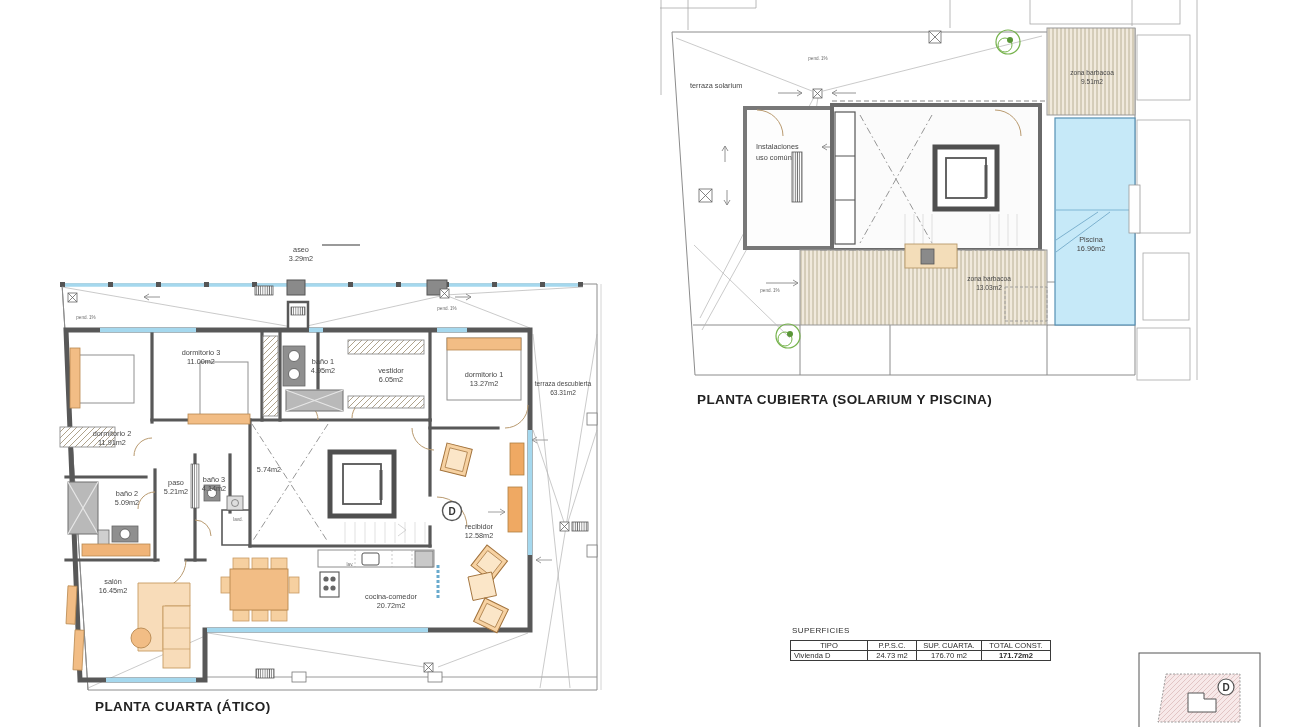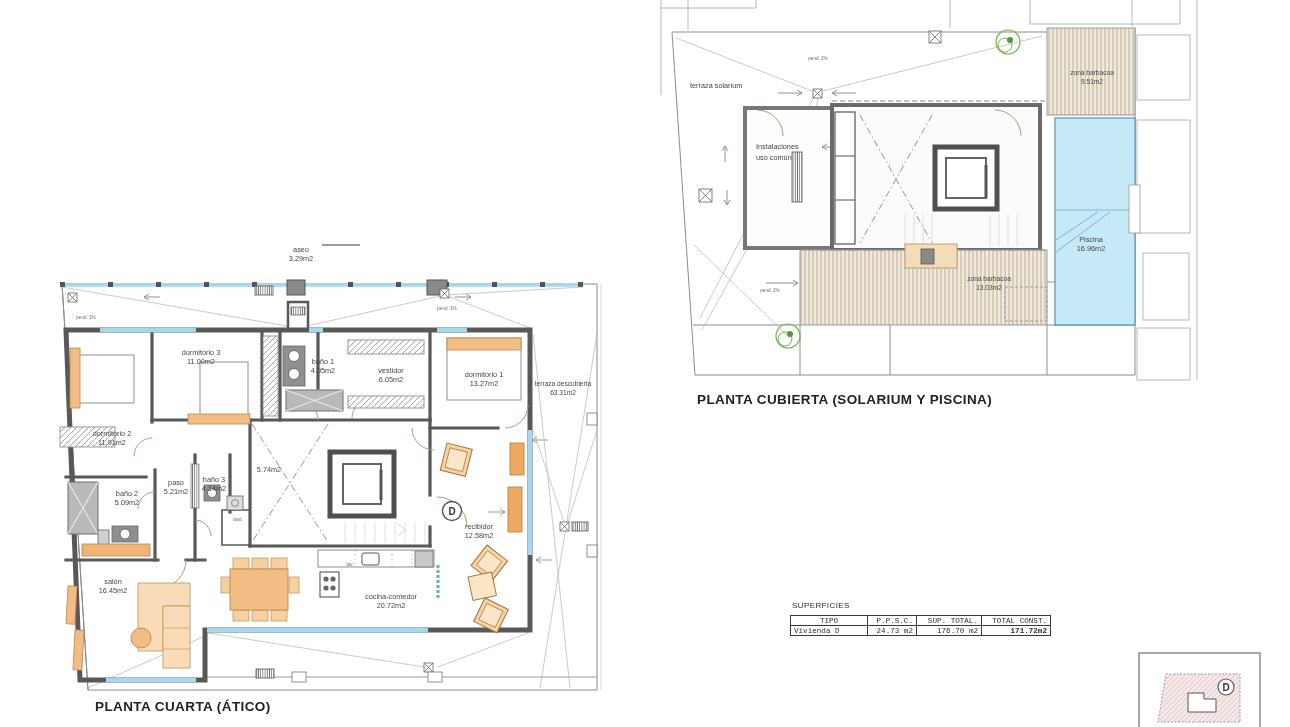--- a/index.html
+++ b/index.html
@@ -7,29 +7,29 @@
          font-family:"Liberation Sans",sans-serif;}
   svg{position:absolute;left:0;top:0;}
   svg text{font-family:"Liberation Sans",sans-serif;fill:#474747;}
   .rlabel{font-size:7.3px;text-anchor:middle;}
   .rlabel-s{font-size:6.6px;text-anchor:middle;}
   .start{text-anchor:start;}
   .tiny{font-size:4.6px;text-anchor:middle;fill:#6b6b6b;}
   .title{font-size:13.5px;font-weight:700;fill:#222;letter-spacing:.4px;text-anchor:start;}
   .unit{font-size:10px;font-weight:700;text-anchor:middle;fill:#333;}
   
-  .surfaces{position:absolute;left:790px;top:601px;width:290px;color:#2d2d2d;}
+  .surfaces{position:absolute;left:790px;top:626px;width:290px;color:#2d2d2d;}
   .sup-label{font-size:8px;letter-spacing:.4px;margin:0 0 5px 2px;}
   .planta-box{width:272px;border:2px solid #141414;box-shadow:0 0 0 1px #555;
               font-size:12.5px;font-weight:700;letter-spacing:.3px;
               padding:1px 4px;height:14px;line-height:14px;}
   table.sup{border-collapse:collapse;margin-top:3px;font-size:7.6px;}
   table.sup td,table.sup th{border:1px solid #3a3a3a;padding:0 3px;height:9px;
-              font-weight:400;white-space:nowrap;font-family:Liberation Mono, monospace;}
-  table.sup .c{text-align:right;}
+              font-weight:400;white-space:nowrap;}
+  table.sup .c{text-align:center;}
   table.sup .b{font-weight:700;margin-top:32px;}
 </style>
 </head>
 <body>
 
 <div class="sheet">
 
 <svg width="1290" height="727" viewBox="0 0 1290 727">
 <defs>
   <pattern id="deck" width="4" height="4" patternUnits="userSpaceOnUse">
@@ -445,21 +445,21 @@
 </g>
 </svg>
 
 <div class="surfaces">
   <div class="sup-label">SUPERFICIES</div>
   <table class="sup">
     <tbody>
           <tr>
       <th style="width:70px">TIPO</th>
       <th style="width:42px" class="c">P.P.S.C.</th>
-      <th style="width:58px" class="c">SUP. TOTAL.</th>
+      <th style="width:58px" class="c">SUP. CUARTA.</th>
       <th style="width:62px" class="c">TOTAL CONST.</th>
     </tr>
     <tr>
       <td>Vivienda D</td>
       <td class="c">24.73 m2</td>
       <td class="c">176.70 m2</td>
       <td class="c b">171.72m2</td>
     </tr>
   </tbody>
       </table>

